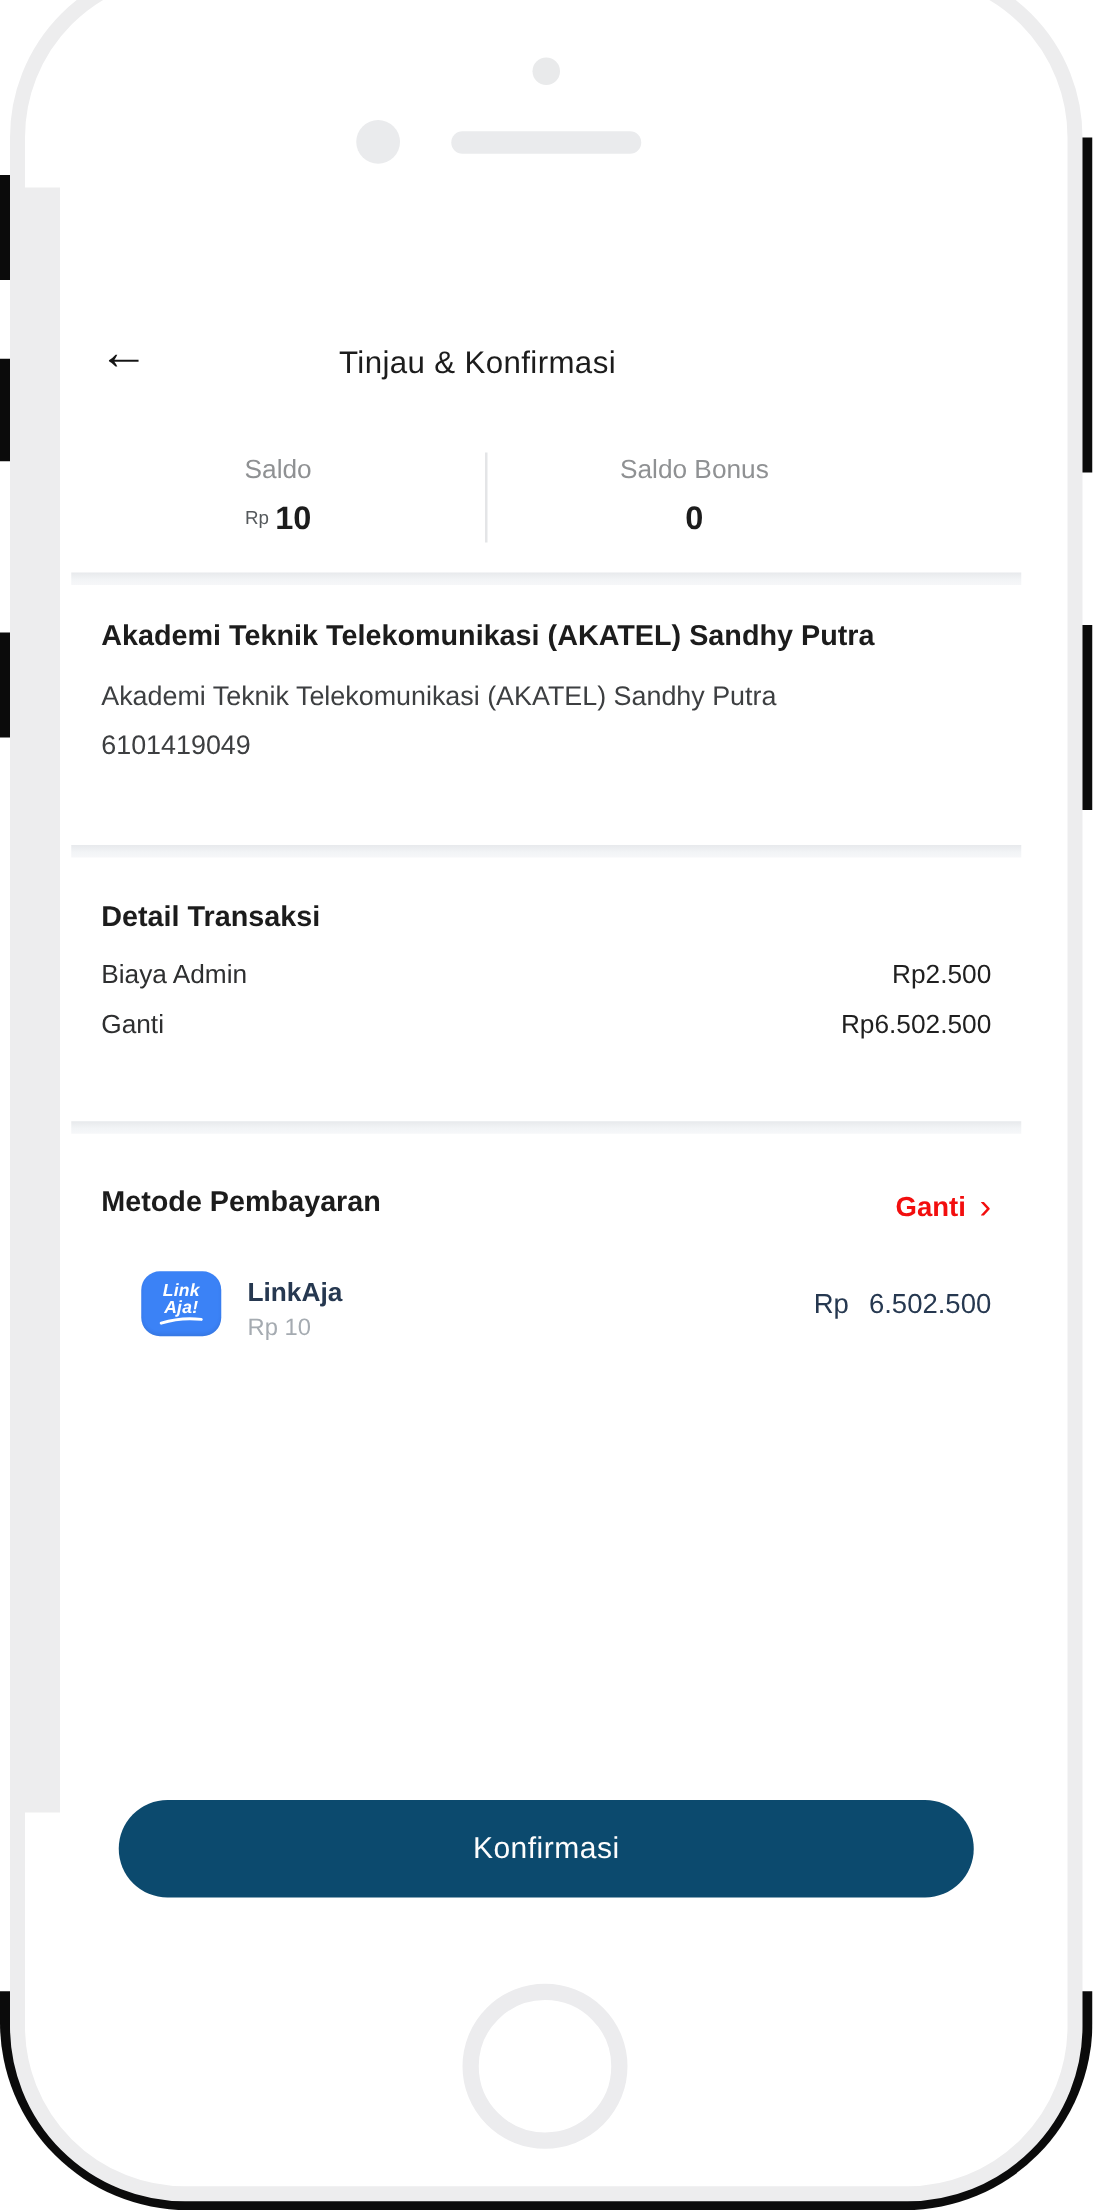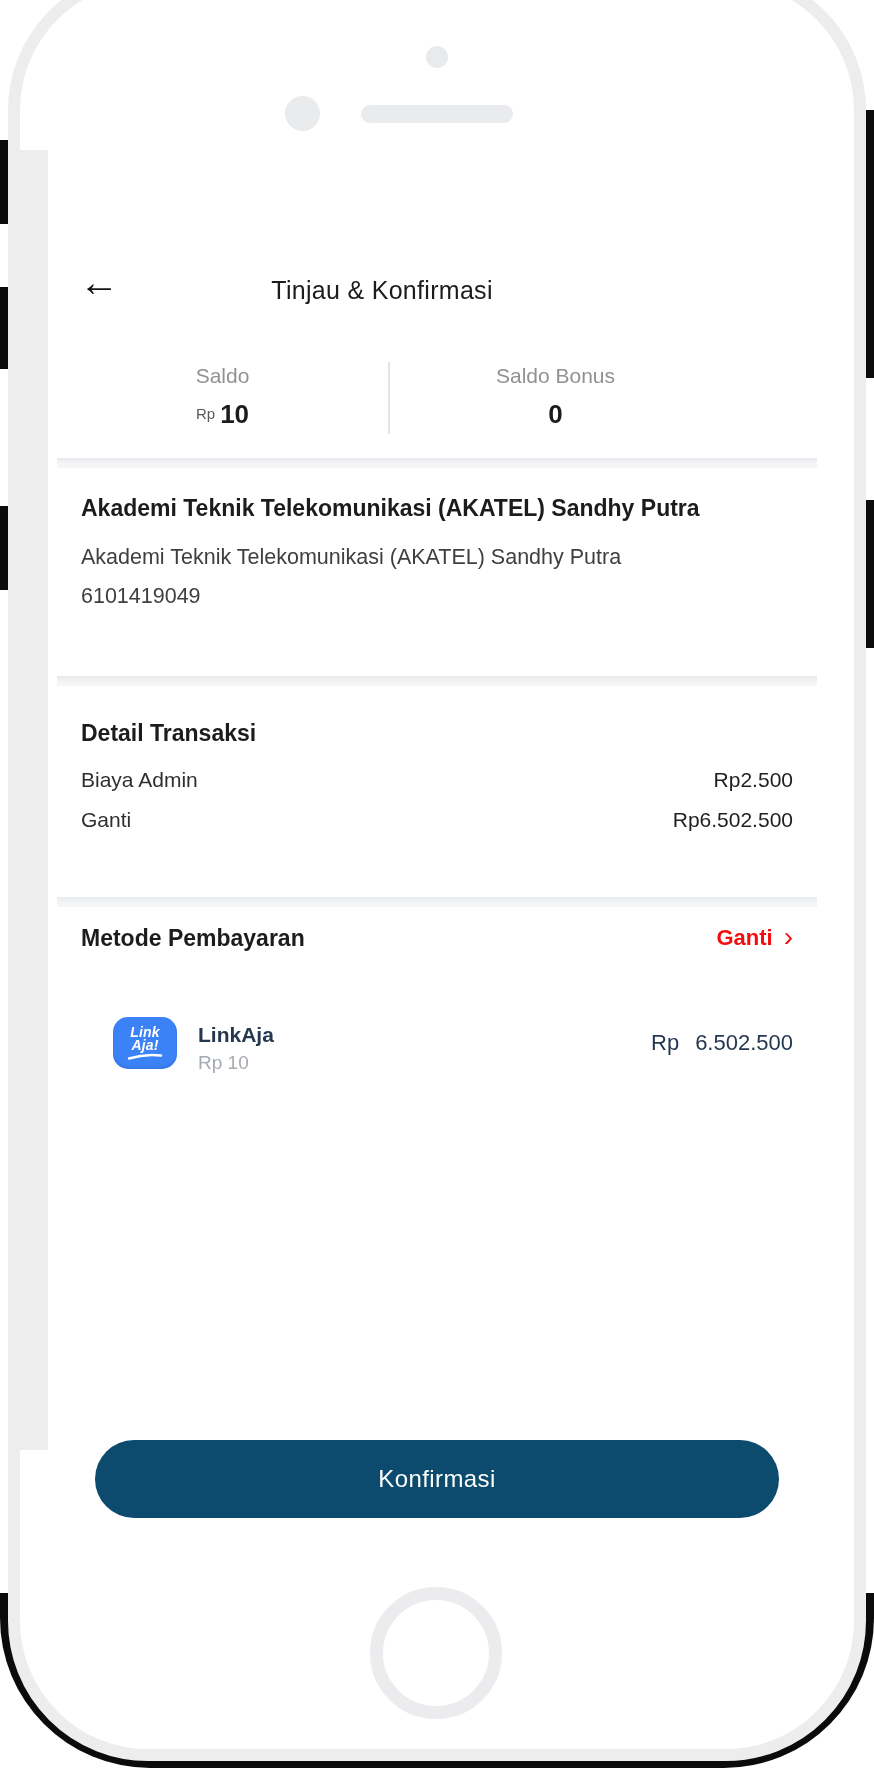--- a/index.html
+++ b/index.html
@@ -79,22 +79,22 @@
 
   .detail { position:absolute; top:720px; left:24px; width:712px; }
   .detail-title { font-size:23px; font-weight:bold; color:#1c1c1c; margin:0 0 13px 0; }
   .detail-row {
     display:flex; justify-content:space-between; align-items:center;
     height:40px; font-size:21px; color:#2e2f30;
   }
   .detail-row .value { color:#1f1f1f; }
 
   .metode-header {
-    position:absolute; top:920px; left:24px; width:712px;
-    display:flex; justify-content:space-between; align-items:center; height:36px;gap:24px;
+    position:absolute; top:948px; left:24px; width:712px;
+    display:flex; justify-content:space-between; height:36px;gap:24px;
   }
   .metode-title { font-size:23px; font-weight:bold; color:#1c1c1c; }
   .ganti-link {
     display:flex; align-items:center; gap:11px; cursor:pointer;
     font-size:22px; font-weight:bold;
   }
   .ganti-chevron { font-size:28px; line-height:22px; font-weight:normal; position:relative; top:-1px; }
 
   .payment-row {
     position:absolute; top:1016px; left:56px; width:680px; height:54px;

